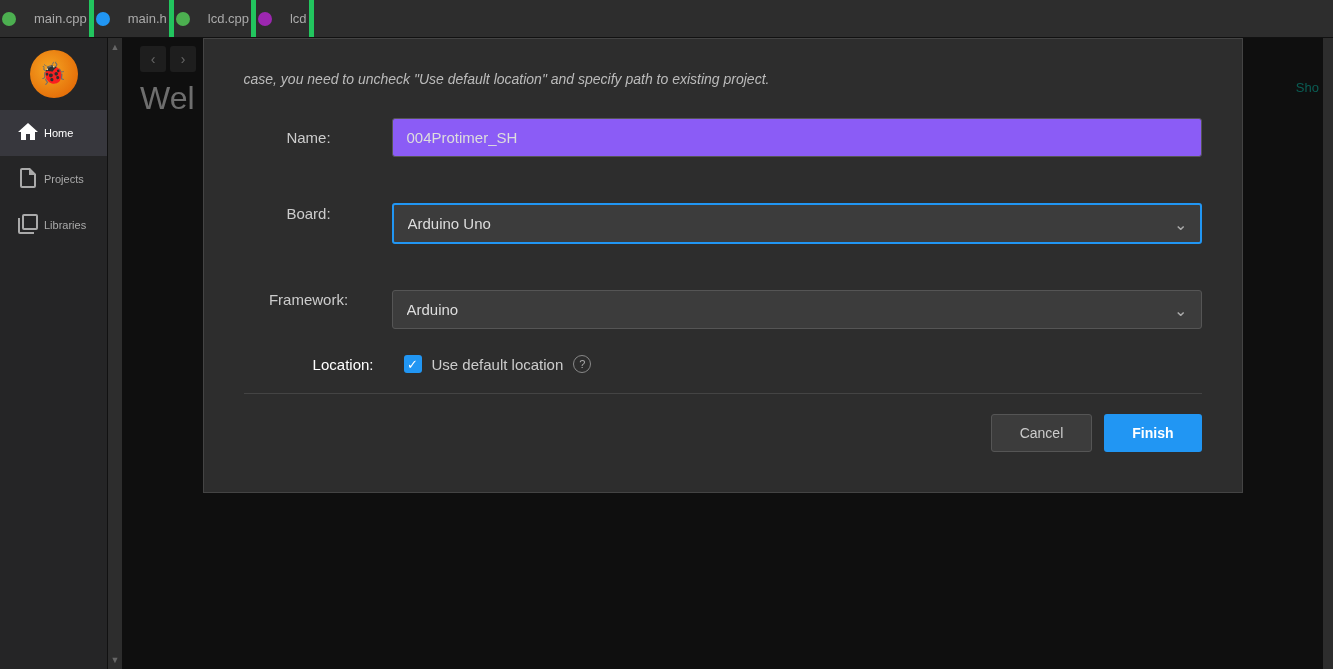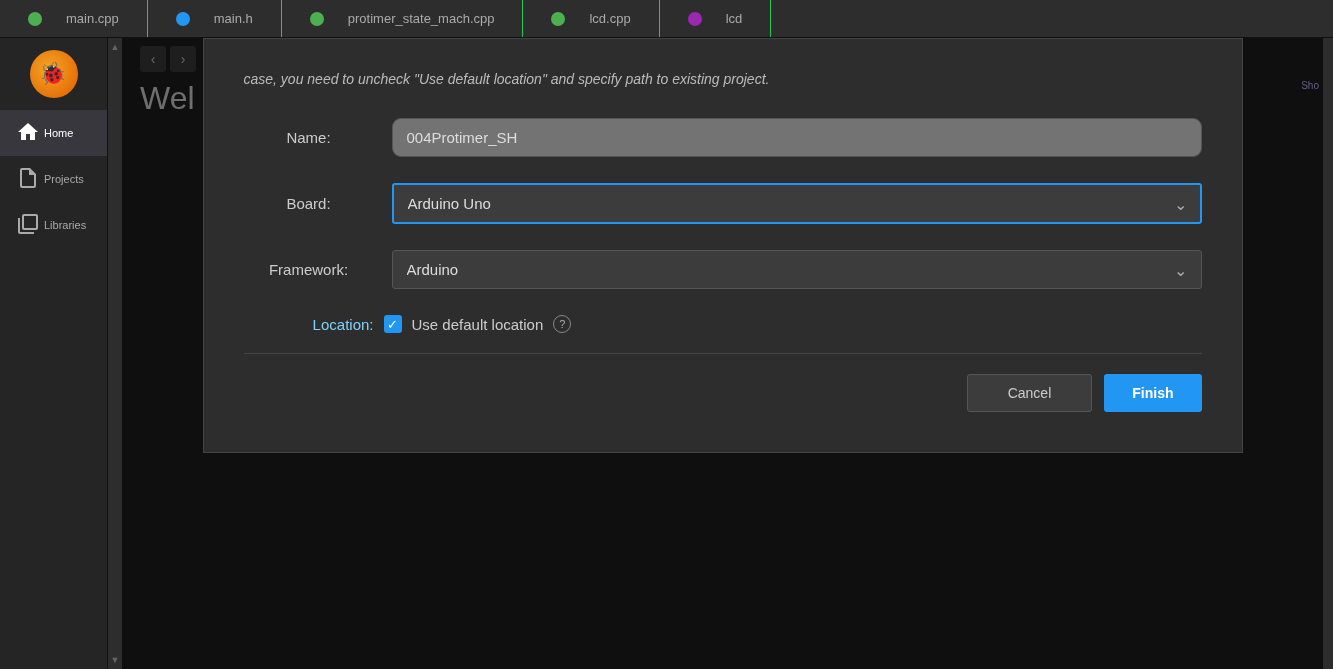--- a/index.html
+++ b/index.html
@@ -19,26 +19,26 @@
       display: flex;
       background: #2d2d2d;
       height: 38px;
       align-items: stretch;
       border-bottom: 1px solid #111;
       flex-shrink: 0;
     }
     .tab {
       display: flex;
       align-items: center;
-      padding: 0 28px;
+      padding: 0 2px;
       font-size: 13px;
       color: #aaa;
-      border-right: 1px solid #22c55e;
-      cursor: pointer;
-      gap: 24px;
+      border-right: 5px solid #22c55e;
+      cursor: pointer;
+      gap: 18px;
       white-space: nowrap;
     }
     .tab.active {
       background: #1e1e1e;
       color: #fff;
     }
     .tab-icon {
       width: 14px;
       height: 14px;
       border-radius: 50%;
@@ -170,22 +170,22 @@
       font-size: 32px;
       font-weight: 300;
       color: #ddd;
     }
 
     
     .show-text {
       position: absolute;
       top: 42px;
       right: 4px;
-      font-size: 10px;
-      color: #c4b5fd;
+      font-size: 13px;
+      color: #14b8a6;
     }
 
     
     .dialog-backdrop {
       position: absolute;
       top: 0; left: 0; right: 0; bottom: 0;
       background: rgba(0,0,0,0.5);
       display: flex;
       align-items: flex-start;
       justify-content: center;
@@ -221,31 +221,32 @@
     .form-label {
       font-size: 15px;
       color: #ccc;
       width: 130px;
       text-align: center;
       margin-right: 18px;
       flex-shrink: 0;
     }
     .form-input {
       flex: 1;
-      background: #737373;
+      background: #8b5cf6;
       border: 1px solid #555;
-      border-radius: 9px;
+      border-radius: 3px;
       padding: 10px 14px;
       font-size: 15px;
       color: #ddd;
       outline: none;
     }
     .select-wrapper {
       flex: 1;
       position: relative;
+      margin-top: 20px;
     }
     .select-wrapper select {
       width: 100%;
       background: #3c3c3c;
       border: 2px solid #2196f3;
       border-radius: 3px;
       padding: 10px 14px;
       font-size: 15px;
       color: #ddd;
       outline: none;
@@ -266,24 +267,24 @@
       pointer-events: none;
     }
 
     .location-row {
       display: flex;
       align-items: center;
       margin-bottom: 20px;
     }
     .location-label {
       font-size: 15px;
-      color: #7dd3fc;
+      color: #ffffff;
       width: 130px;
       text-align: right;
-      margin-right: 10px;
+      margin-right: 30px;
       flex-shrink: 0;
     }
     .checkbox-wrapper {
       display: flex;
       align-items: center;
       gap: 10px;
       font-size: 15px;
       color: #ccc;
     }
     .checkbox-blue {
@@ -321,21 +322,21 @@
       justify-content: flex-end;
       gap: 12px;
       margin-top: 20px;
       padding-top: 20px;
       border-top: 1px solid #444;
     }
     .btn-cancel {
       background: #3c3c3c;
       border: 1px solid #555;
       color: #ccc;
-      padding: 10px 40px;
+      padding: 10px 28px;
       font-size: 14px;
       border-radius: 3px;
       cursor: pointer;
     }
     .btn-finish {
       background: #2196f3;
       border: none;
       color: #fff;
       padding: 10px 28px;
       font-size: 14px;
@@ -356,24 +357,20 @@
 
 <div class="tab-bar">
 
 <div class="tab">
       <span class="tab-icon green"></span>
       <span>main.cpp</span>
     </div>
     <div class="tab">
       <span class="tab-icon blue"></span>
       <span>main.h</span>
-    </div>
-    <div class="tab">
-      <span class="tab-icon green"></span>
-      <span>protimer_state_mach.cpp</span>
     </div>
     <div class="tab">
       <span class="tab-icon green"></span>
       <span>lcd.cpp</span>
     </div>
     <div class="tab">
       <span class="tab-icon purple"></span>
       <span>lcd</span>
     </div>
   </div>

